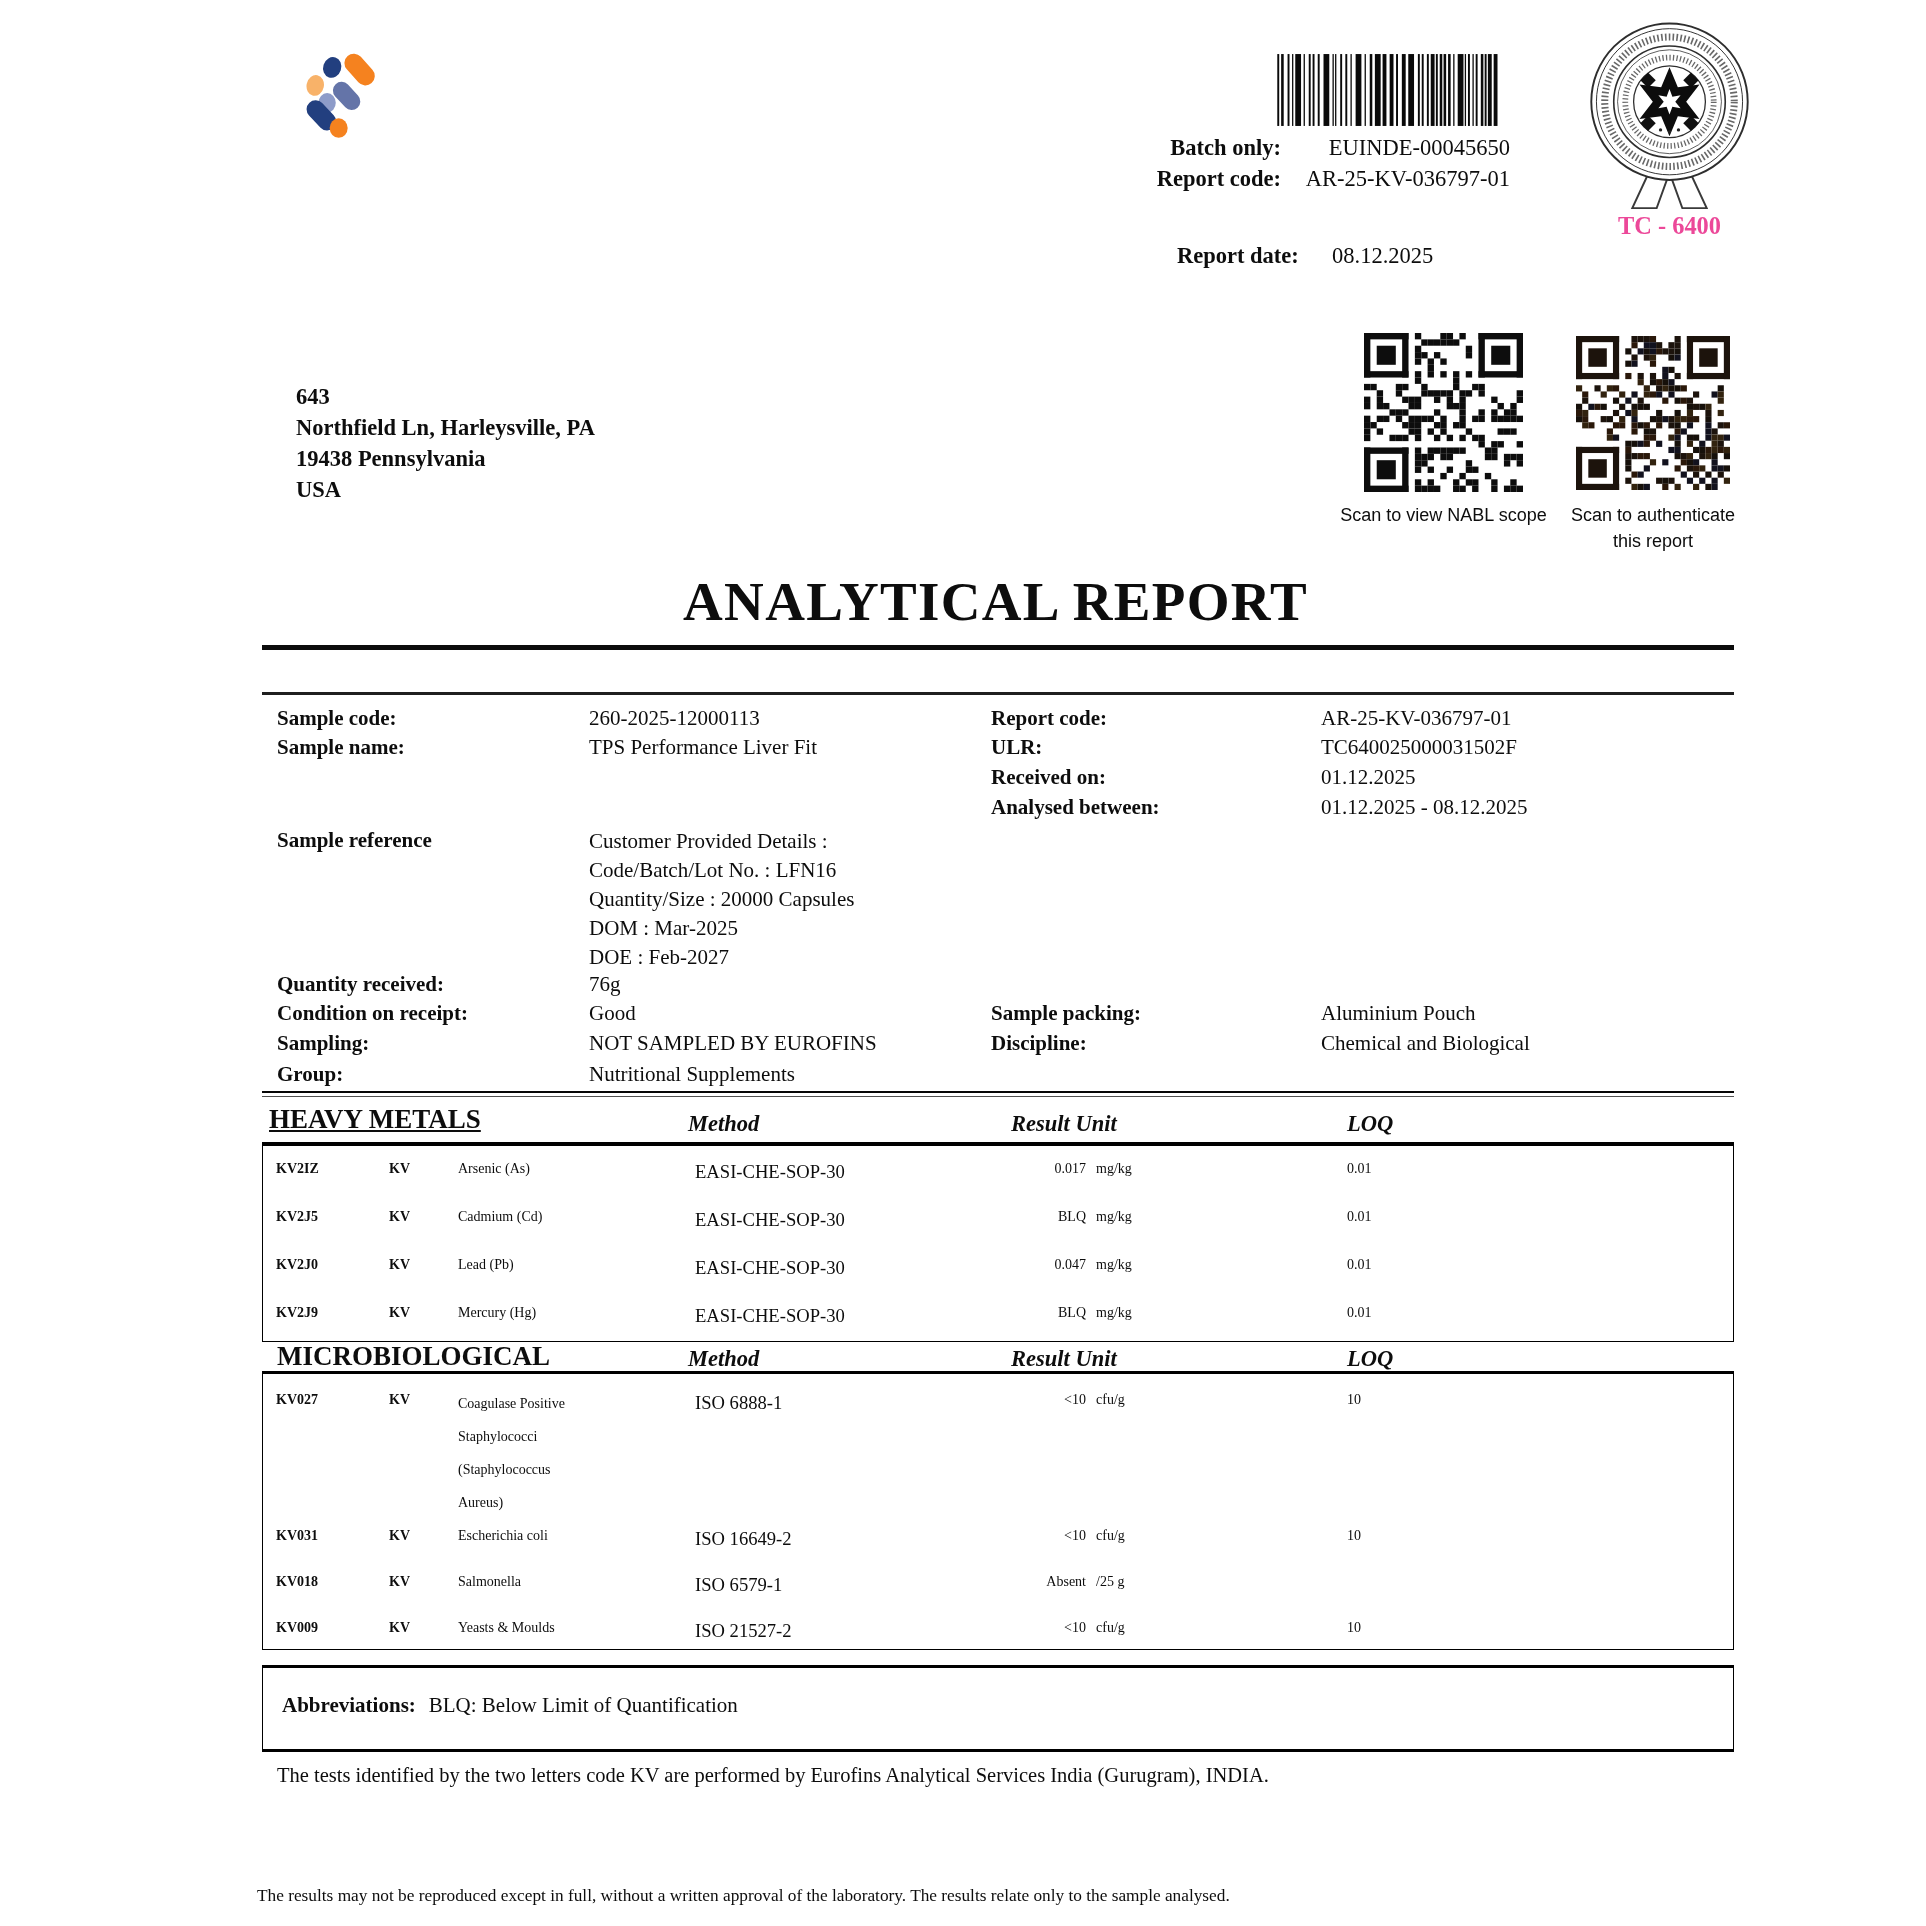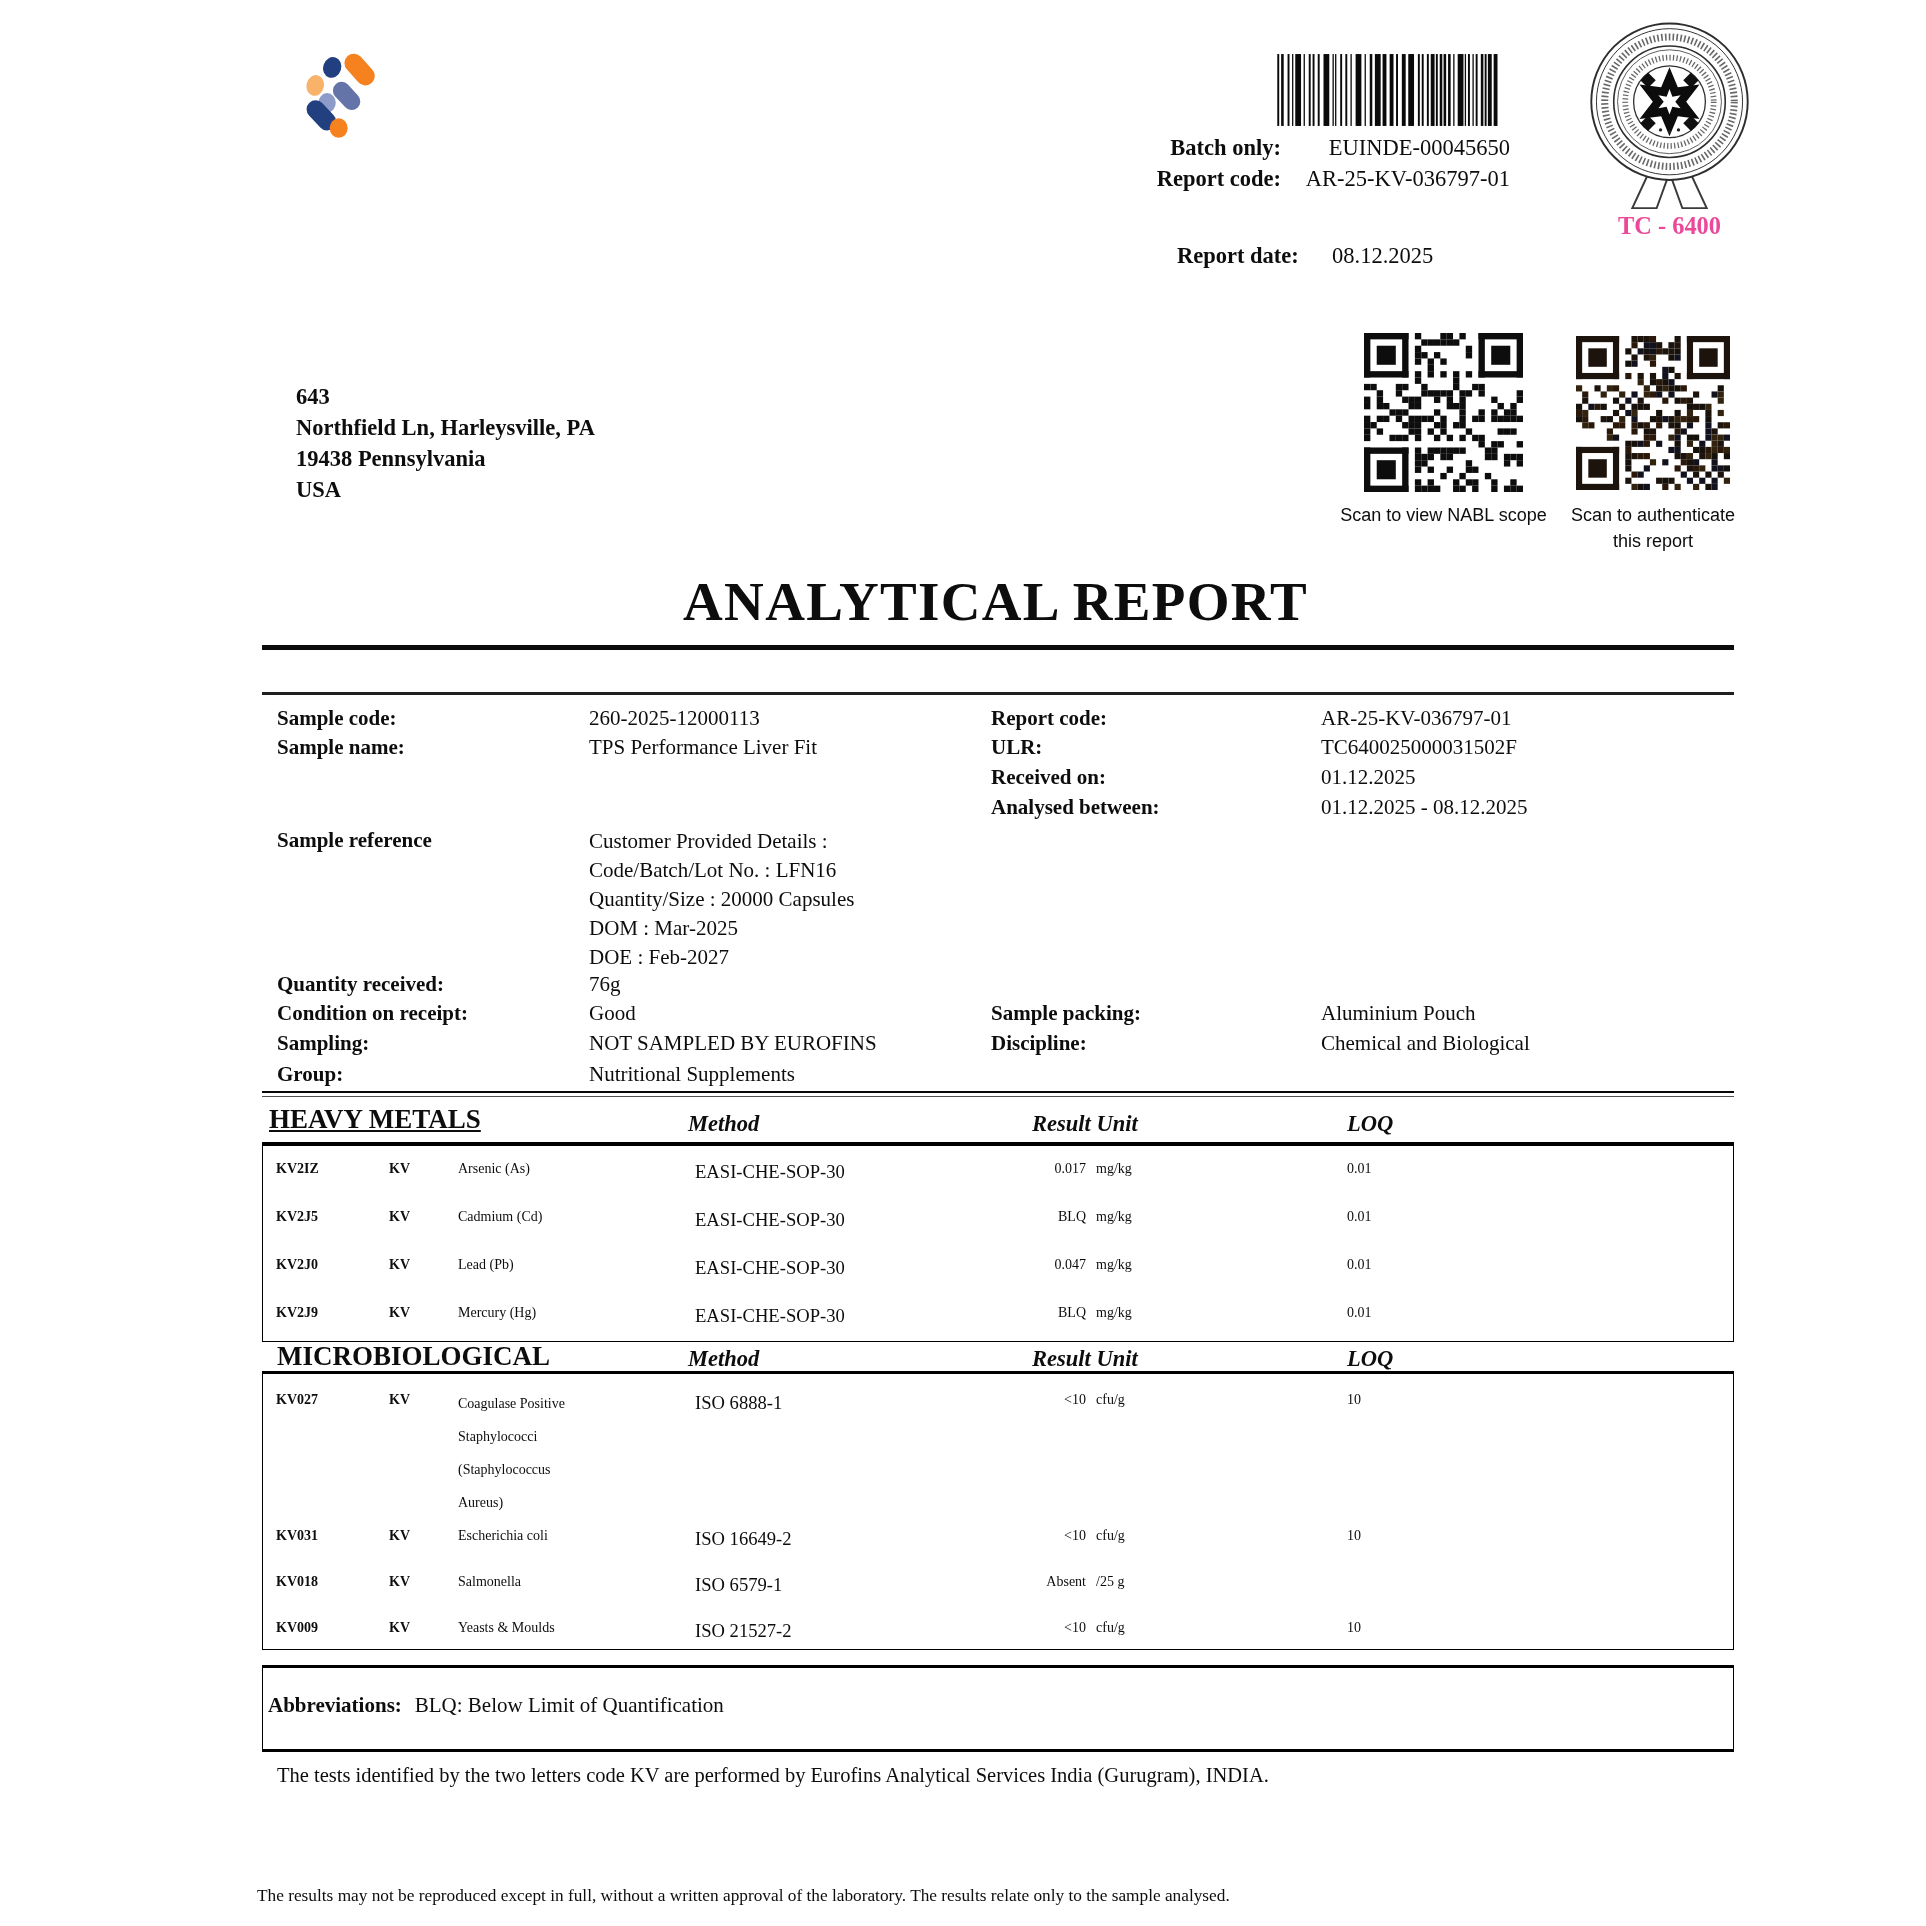--- a/index.html
+++ b/index.html
@@ -31,21 +31,21 @@
   .trow{position:absolute;left:0;top:0;width:1926px;height:0;}
   .trow>div{position:absolute;top:0;font-size:14px;line-height:26px;}
   .c-code{left:276px;font-weight:700;}
   .c-lab{left:389px;font-weight:700;}
   .c-an{left:458px;width:231px;}
   .c-me{left:695px;font-size:18.6px !important;top:2.6px !important;}
   .c-rv{left:886px;width:200px;text-align:right;}
   .c-ru{left:1096px;}
   .c-loq{left:1347px;}
   .col-method{left:688px;}
-  .col-result{left:1032px;}
+  .col-result{left:1011px;}
   .col-loq{left:1347px;}
   .seal-caption{color:#ec4899;}
 </style>
 </head>
 <body>
 
 <div class="page">
 
   <div class="abs logo-row" style="left:306px;top:53px;">
     <svg width="87" height="101" viewBox="0 0 120 140">
@@ -699,21 +699,21 @@
     <div class="c-code">KV009</div>
     <div class="c-lab">KV</div>
     <div class="c-an">Yeasts &amp; Moulds</div>
     <div class="c-me">ISO 21527-2</div>
     <div class="c-rv">&lt;10</div>
     <div class="c-ru">cfu/g</div>
     <div class="c-loq">10</div>
   </div>
 
   <div class="abbr-box" style="top:1665px;height:81px;"></div>
-  <div class="abs t33" style="left:268px;top:1692px;">
+  <div class="abs t33" style="left:282px;top:1692px;">
     <span class="b">Abbreviations:</span>
     <span style="margin-left:7.7px;">BLQ: Below Limit of Quantification</span>
   </div>
 
   <div class="abs t27" style="left:257px;top:1886px;">The results may not be reproduced except in full, without a written approval of the laboratory. The results relate only to the sample analysed.</div>
   <div class="abs t32" style="left:277px;top:1764px;">The tests identified by the two letters code KV are performed by Eurofins Analytical Services India (Gurugram), INDIA.</div>
 
 </div>
 
 

